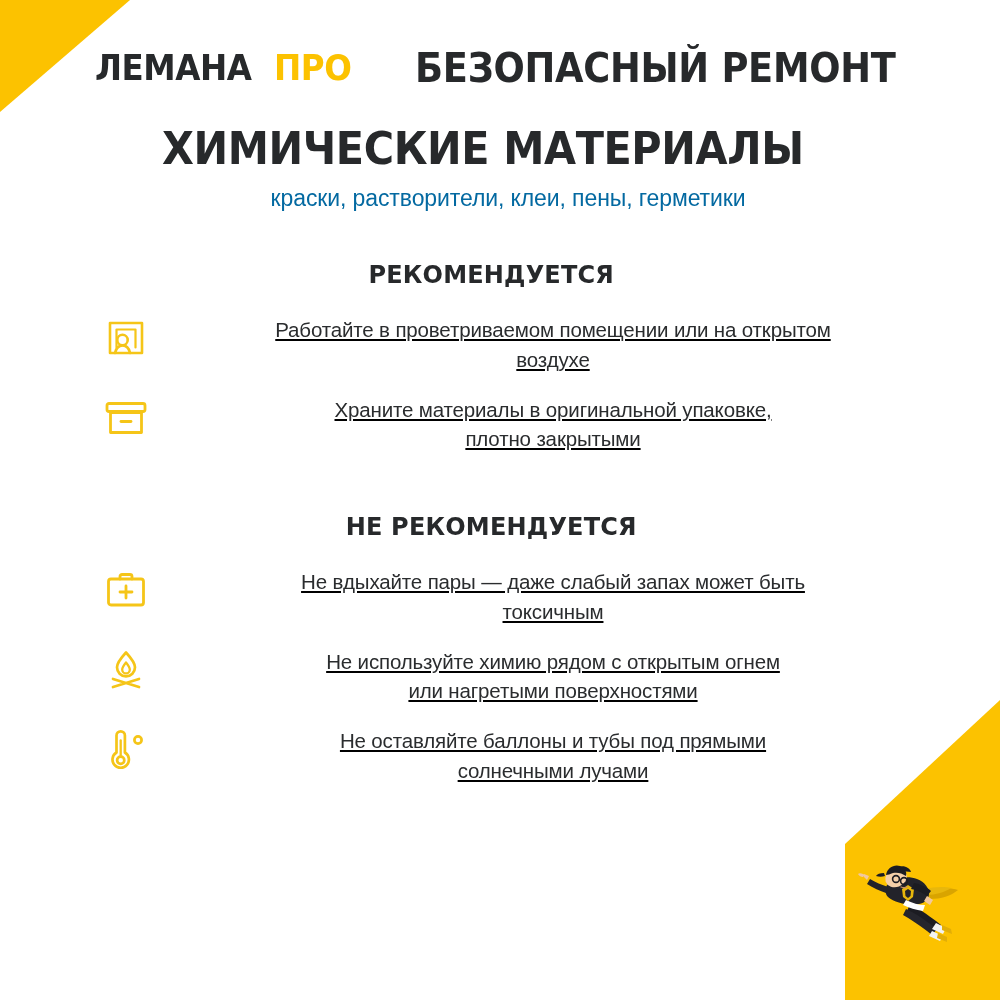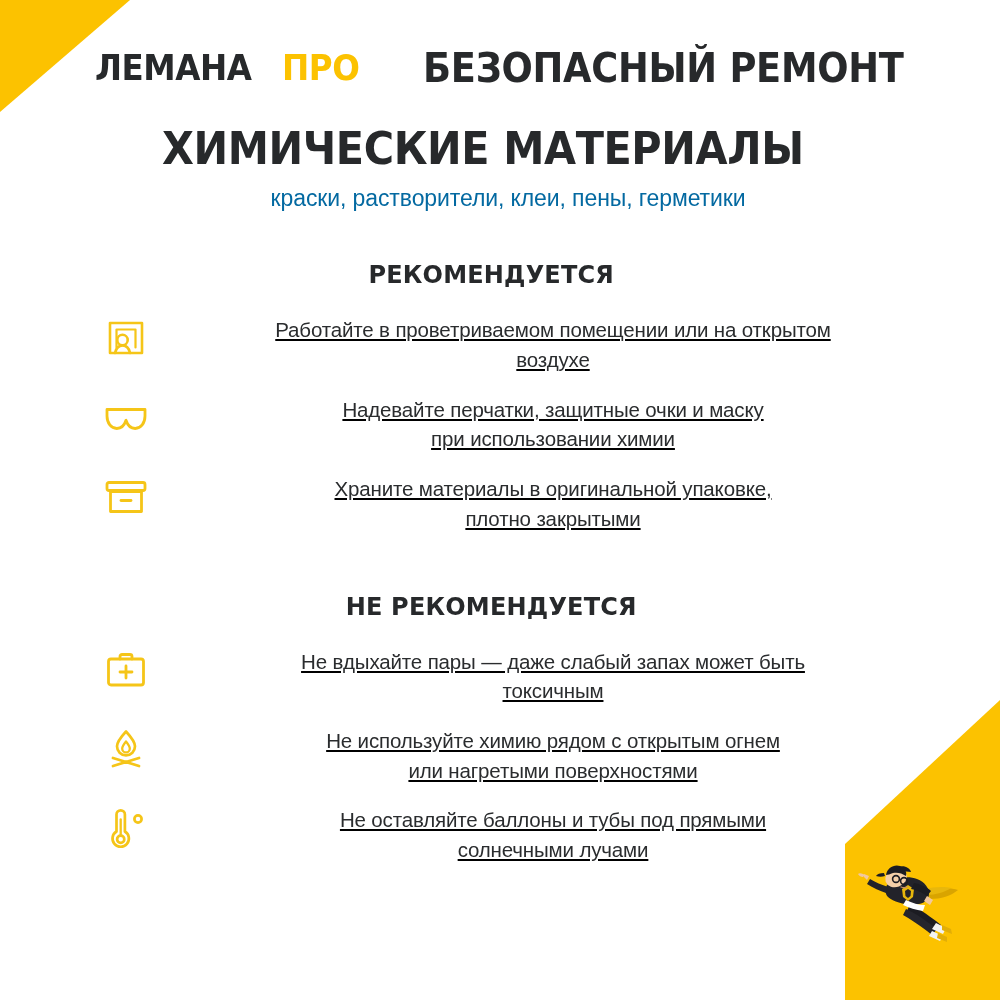--- a/index.html
+++ b/index.html
@@ -45,21 +45,20 @@
     width: 1000px; height: 56px;
     display: flex;
     align-items: center;
     z-index: 3;
   }
   .logo {
     margin-left: 95px;
     display: flex;
     align-items: flex-end;
     white-space: nowrap;
-    gap: 8px;
   }
   .logo-main {
     font-size: 35px;
     font-weight: 700;
     letter-spacing: -0.5px;
     color: #27292B;
     font-family: "DejaVu Sans", sans-serif;
     transform: scaleX(0.93);
     transform-origin: left center;
   }
@@ -201,29 +200,20 @@
               <path d="M4 4h32v30H4z"></path>
               <path d="M10.5 28.5v-18h19v18" stroke-width="2.2"></path>
               <circle cx="16.5" cy="21" r="5.2"></circle>
               <path d="M9 34c1.2-5 4.2-7.6 7.6-7.6S22.9 29 24.1 34"></path>
             </svg>
           </span>
           <span class="item-text">Работайте в проветриваемом помещении или на открытом
 воздухе</span>
         </div>
 
-        <div class="item">
-          <span class="item-icon">
-            <svg width="44" height="30" viewBox="0 0 44 30" fill="none" stroke="#F5C518" stroke-width="2.8" stroke-linecap="round" stroke-linejoin="round">
-              <path d="M3 6.5h38v6.5c0 7.2-4.2 12.5-9.8 12.5-4.5 0-7.6-3.2-9.2-8.2-1.6 5-4.7 8.2-9.2 8.2C7.2 25.5 3 20.2 3 13V6.5z"></path>
-            </svg>
-          </span>
-          <span class="item-text">Надевайте перчатки, защитные очки и маску
-при использовании химии</span>
-        </div>
 
         <div class="item">
           <span class="item-icon">
             <svg width="42" height="34" viewBox="0 0 42 34" fill="none" stroke="#F5C518" stroke-width="2.8" stroke-linecap="round" stroke-linejoin="round">
               <rect x="2" y="2.5" width="38" height="8" rx="2"></rect>
               <path d="M5.5 11.5h31v20h-31z"></path>
               <path d="M16 20.5h10"></path>
             </svg>
           </span>
           <span class="item-text">Храните материалы в оригинальной упаковке,

